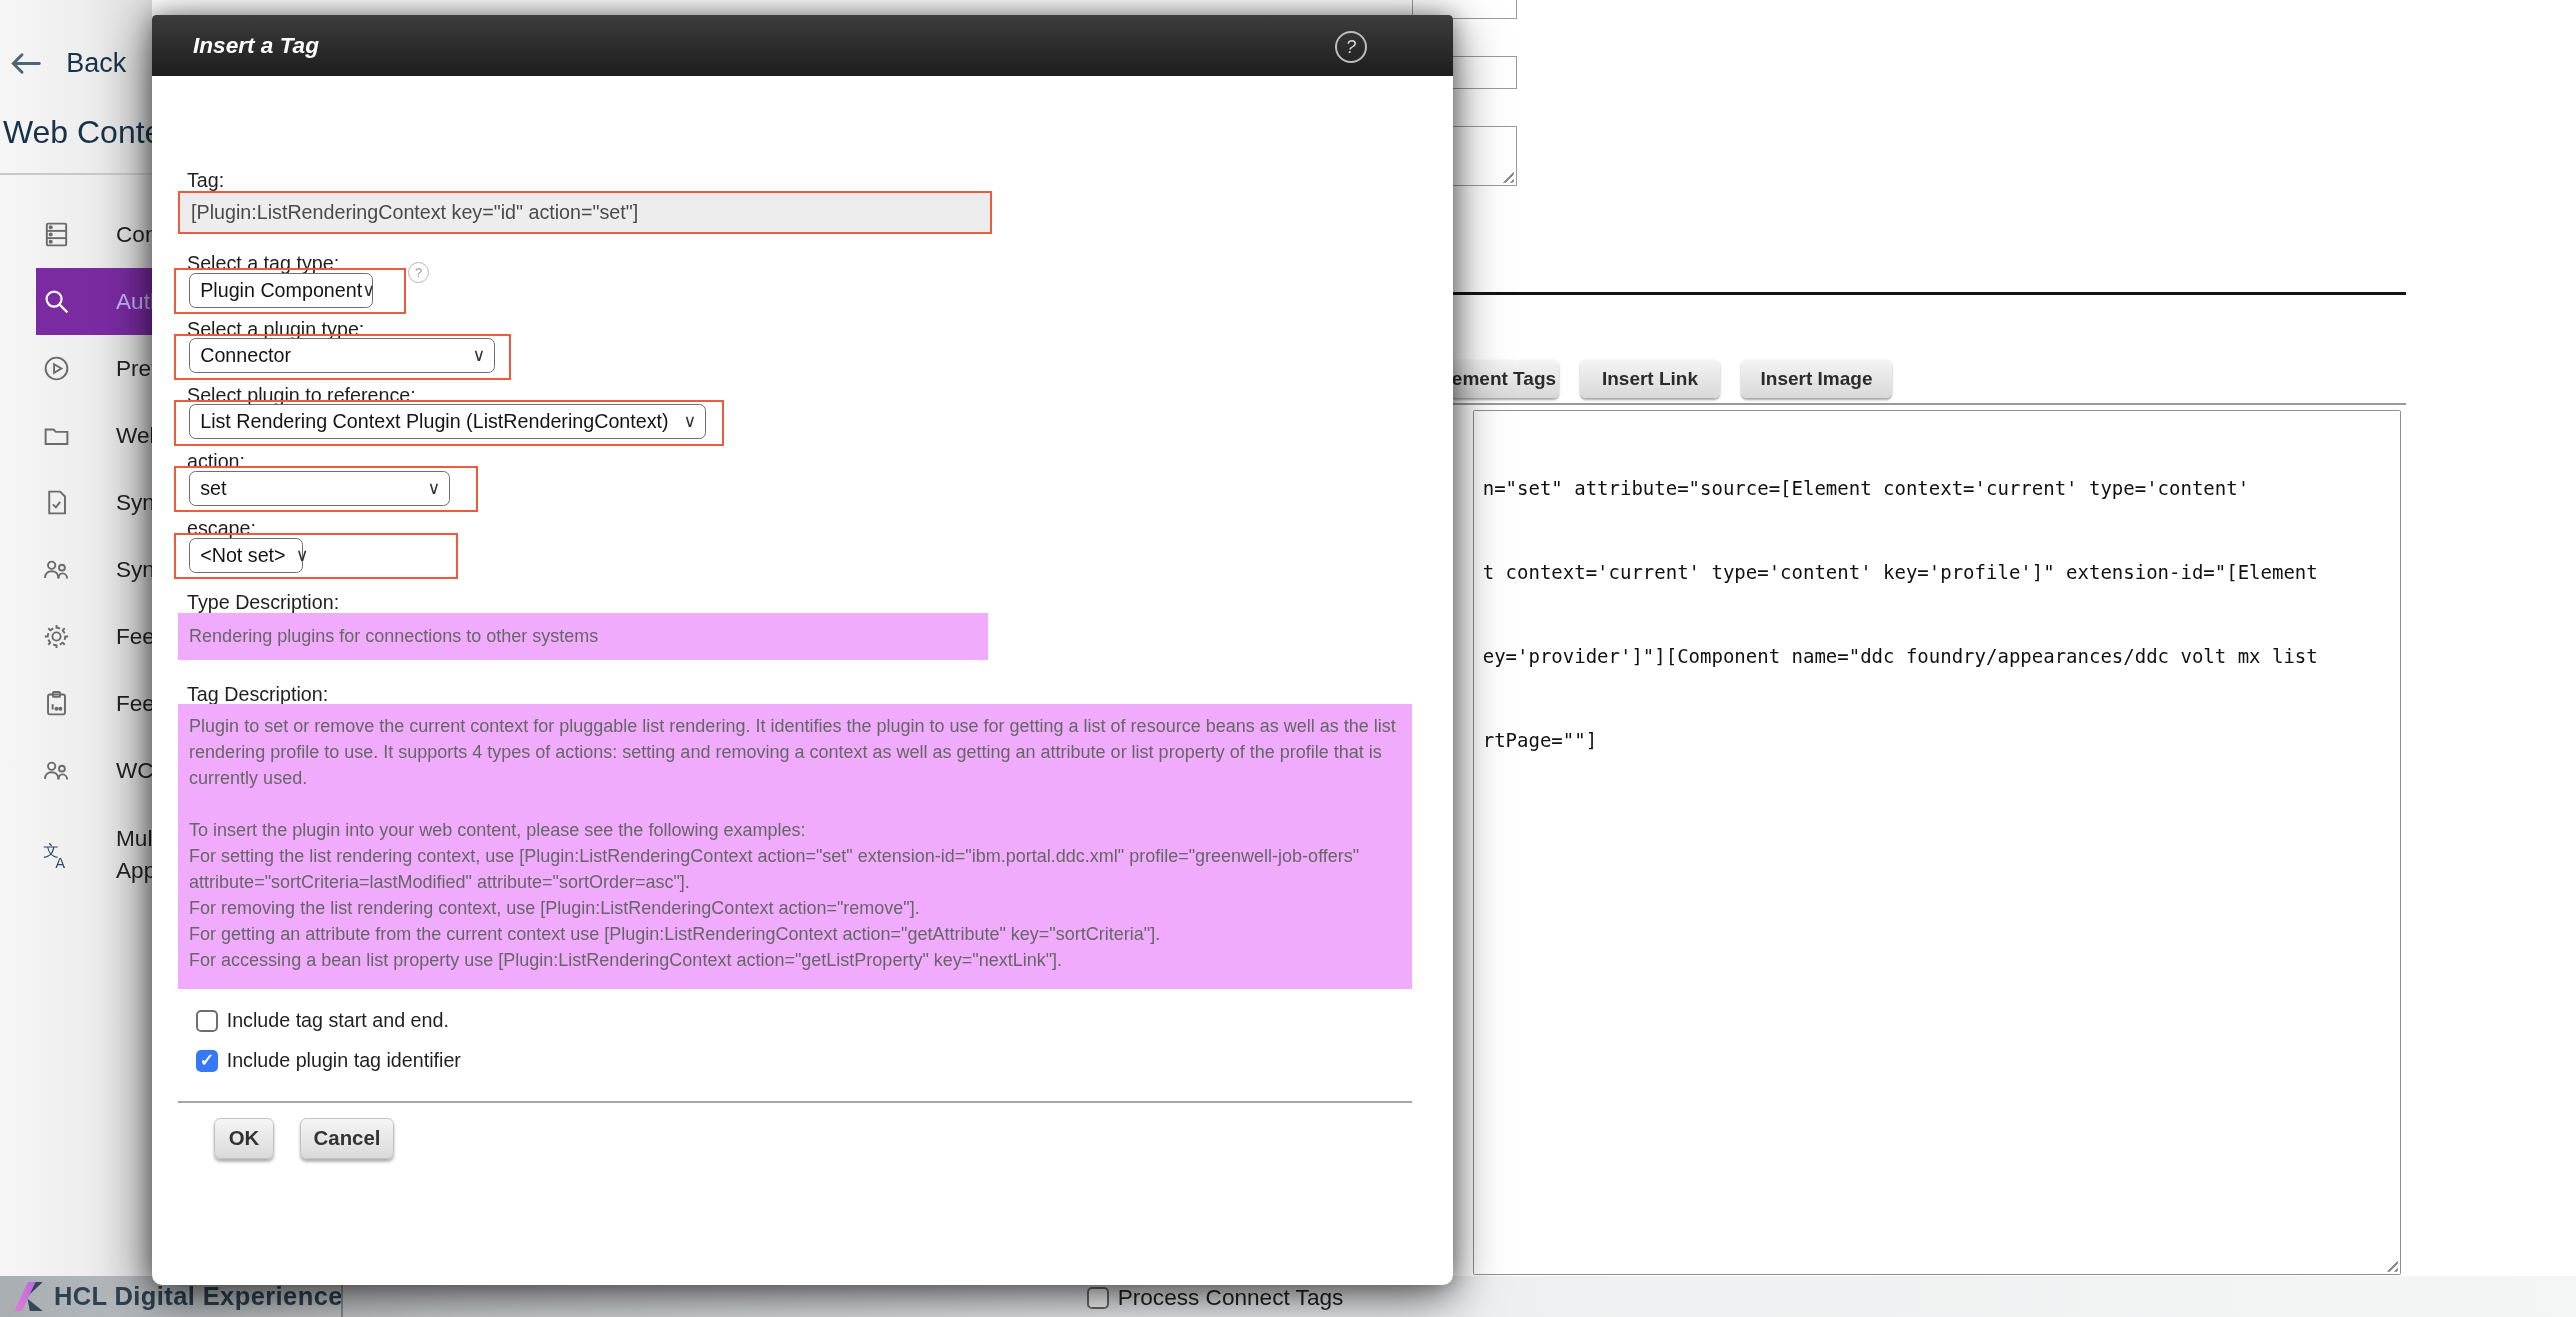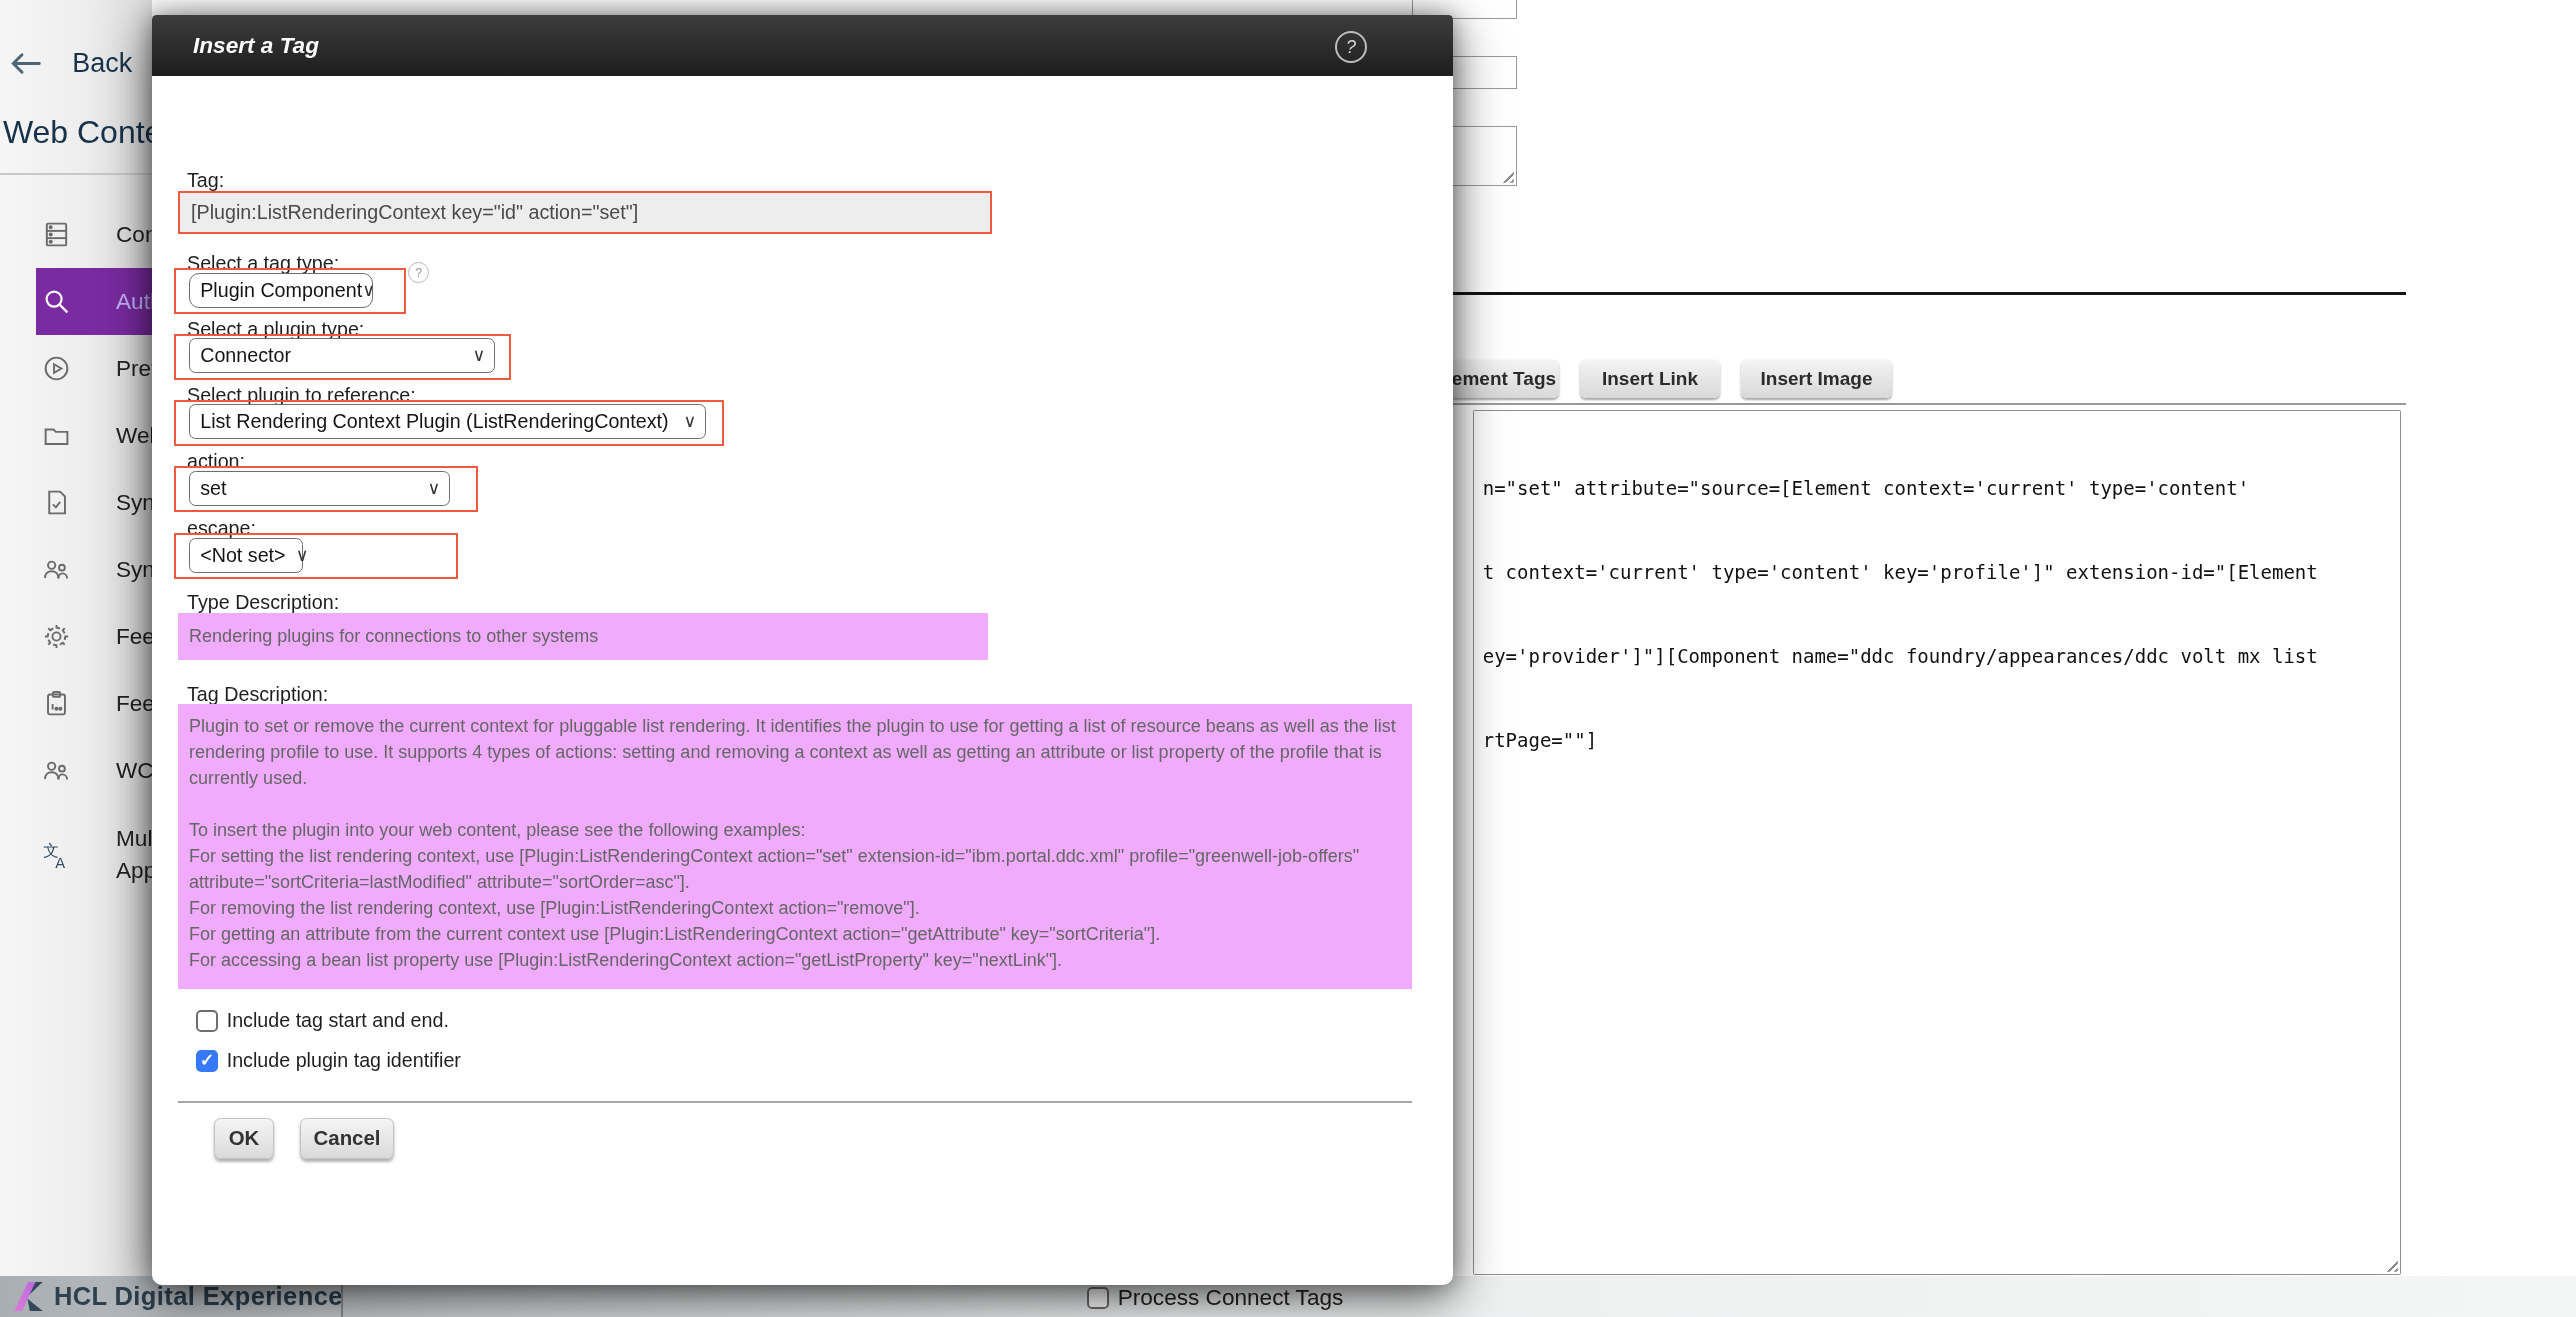--- a/index.html
+++ b/index.html
@@ -4,21 +4,21 @@
 <style>
   html,body{margin:0;padding:0;}
   .page{position:relative;width:2576px;height:1317px;background:#ffffff;overflow:hidden;
         font-family:"Liberation Sans",sans-serif;color:#1f1f1f;}
 
   
   .sidebar{position:absolute;left:0;top:0;width:152px;height:1276px;
            background:linear-gradient(90deg,#f6f6f6 0%,#eeeeee 55%,#dcdcdc 100%);}
   .back-row{position:absolute;left:0;top:38px;width:152px;height:51px;display:flex;align-items:center;}
   .back-arrow{margin-left:10.2px;}
-  .back-label{margin-left:30px;font-size:27px;color:#17324a;text-align:center;}
+  .back-label{margin-left:24px;font-size:27px;color:#17324a;text-align:center;}
   .sidebar-title{position:absolute;left:2.9px;top:114px;font-size:32px;color:#17324a;white-space:nowrap;}
   .sidebar-divider{position:absolute;left:0;top:173px;width:152px;height:1.5px;background:#c8c8c8;}
   .nav{position:absolute;left:0;top:201px;width:152px;padding-left:36px;}
   .nav-item{position:relative;width:152px;height:67px;display:flex;align-items:center;}
   .nav-item.tall{height:102px;}
   .nav-item.active{background:#7a2ba1;}
   .nav-icon{position:absolute;left:5.8px;width:29px;height:29px;}
   .nav-label{position:absolute;left:80px;font-size:22.6px;color:#222;white-space:nowrap;line-height:32px;}
   .nav-item.active .nav-label{color:#c4b5fd;}
 
@@ -251,21 +251,21 @@
     </div>
 
 
     <div class="fld-label" style="left:35px;top:154px;">Tag:</div>
     <div class="tag-input">
       <span>[Plugin:ListRenderingContext key="id" action="set"]</span>
     </div>
 
     <div class="fld-label" style="left:35px;top:237px;">Select a tag type:</div>
     <div class="hl" style="left:22px;top:253px;width:228px;height:42px;"></div>
-    <div class="select" style="left:37px;top:258px;width:182px;border-radius:10px;">
+    <div class="select" style="left:37px;top:258px;width:182px;">
       <span class="val">Plugin Component</span>
         <span class="chev">∨</span>
     </div>
     <div class="mini-help" style="left:256px;top:247px;">?</div>
 
     <div class="fld-label" style="left:35px;top:303px;">Select a plugin type:</div>
     <div class="hl" style="left:22px;top:319px;width:333px;height:42px;"></div>
     <div class="select" style="left:37px;top:323px;width:304px;">
       <span class="val">Connector</span>
         <span class="chev">∨</span>

